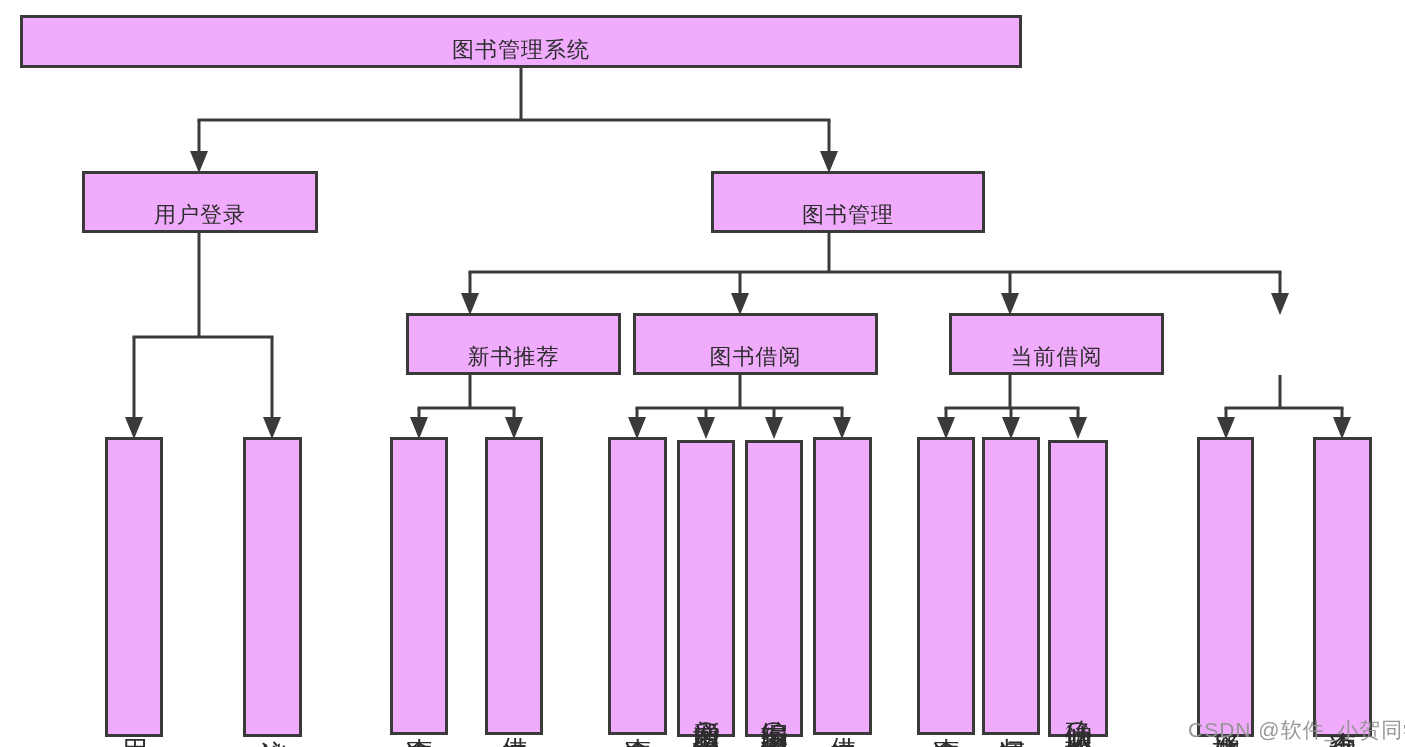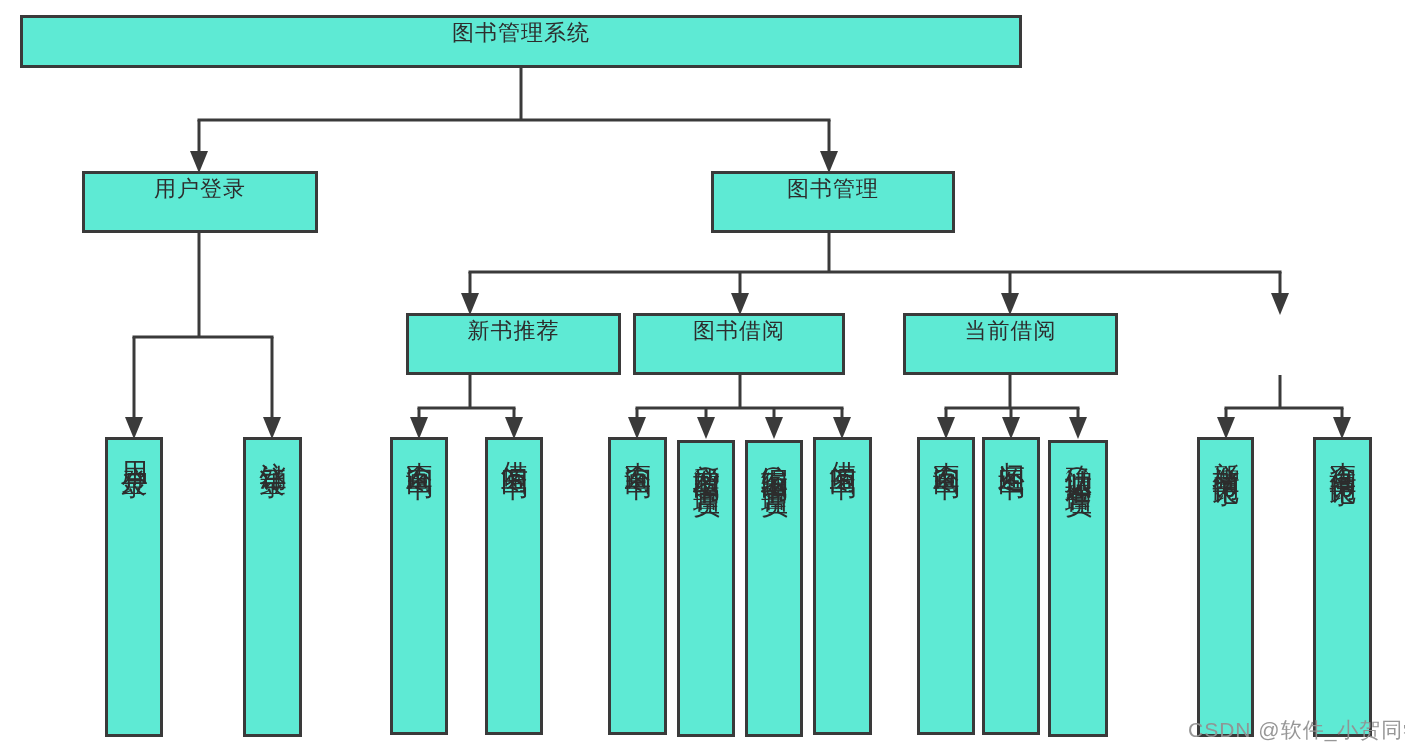--- a/index.html
+++ b/index.html
@@ -17,24 +17,24 @@
   }
   #connectors {
     position: absolute;
     left: 0;
     top: 0;
     z-index: 1;
   }
   .box {
     position: absolute;
     box-sizing: border-box;
-    background: #5eead4;
+    background: #f0abfc;
     border: 3px solid #3a3a3a;
     display: flex;
-    align-items: flex-start;
+    align-items: flex-end;
     justify-content: center;
     color: #2d2d2d;
     z-index: 2;
   }
   .hbox {
     font-size: 22px;
     letter-spacing: 1px;
   }
   .vbox {
     font-size: 27px;
@@ -116,31 +116,31 @@
       <polygon points="1333,417 1351,417 1342,439" fill="#3a3a3a"></polygon>
     </svg>
 
   <div class="box hbox" style="left:20px; top:15px; width:1002px; height:53px;">
     <span>图书管理系统</span>
   </div>
 
   <div class="box hbox" style="left:82px; top:171px; width:236px; height:62px;">
     <span>用户登录</span>
   </div>
-  <div class="box hbox" style="left:711px; top:171px; width:244px; height:62px;">
+  <div class="box hbox" style="left:711px; top:171px; width:274px; height:62px;">
     <span>图书管理</span>
   </div>
 
   <div class="box hbox" style="left:363px; top:313px; width:215px; height:62px;margin-left:43px;">
     <span>新书推荐</span>
   </div>
-  <div class="box hbox" style="left:633px; top:313px; width:212px; height:62px;">
+  <div class="box hbox" style="left:633px; top:313px; width:245px; height:62px;">
     <span>图书借阅</span>
   </div>
-  <div class="box hbox" style="left:903px; top:313px; width:215px; height:62px;">
+  <div class="box hbox" style="left:949px; top:313px; width:215px; height:62px;">
     <span>当前借阅</span>
   </div>
 
   <div class="box vbox" style="left:105px; top:437px; width:58px; height:300px;">
     <span class="vtext">用户登录</span>
   </div>
   <div class="box vbox" style="left:243px; top:437px; width:59px; height:300px;">
     <span class="vtext">注销登录</span>
   </div>
 

